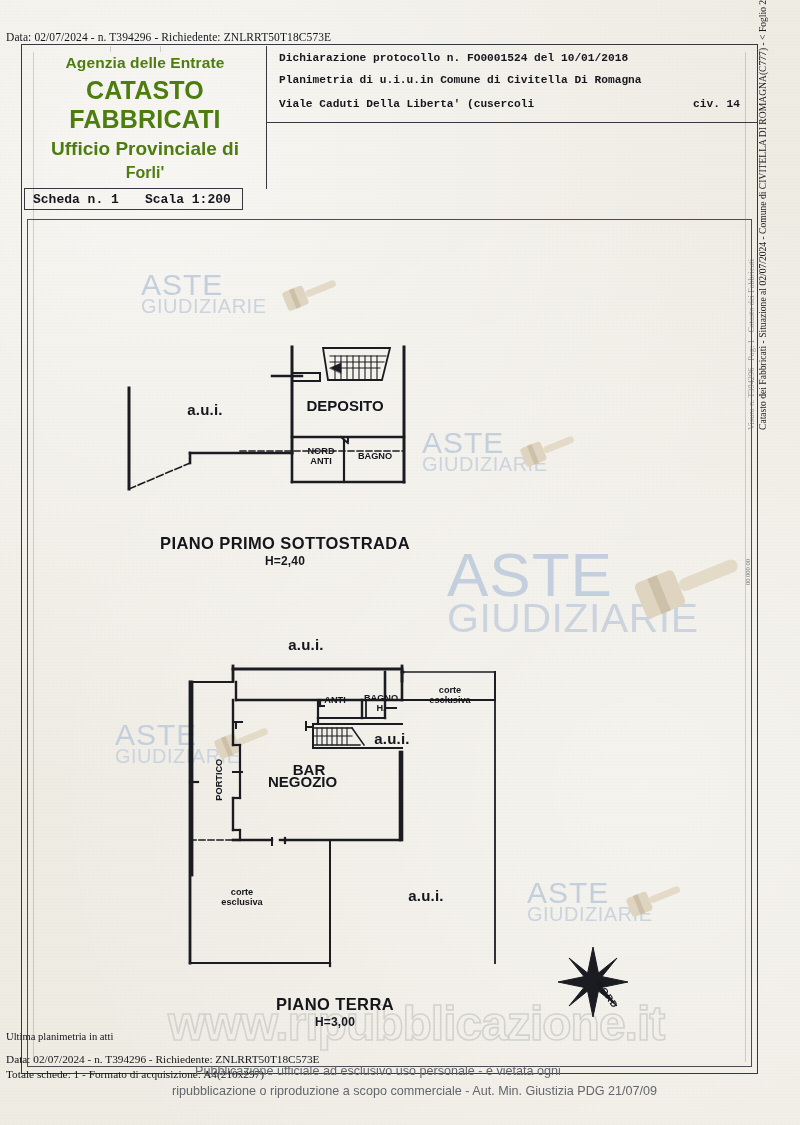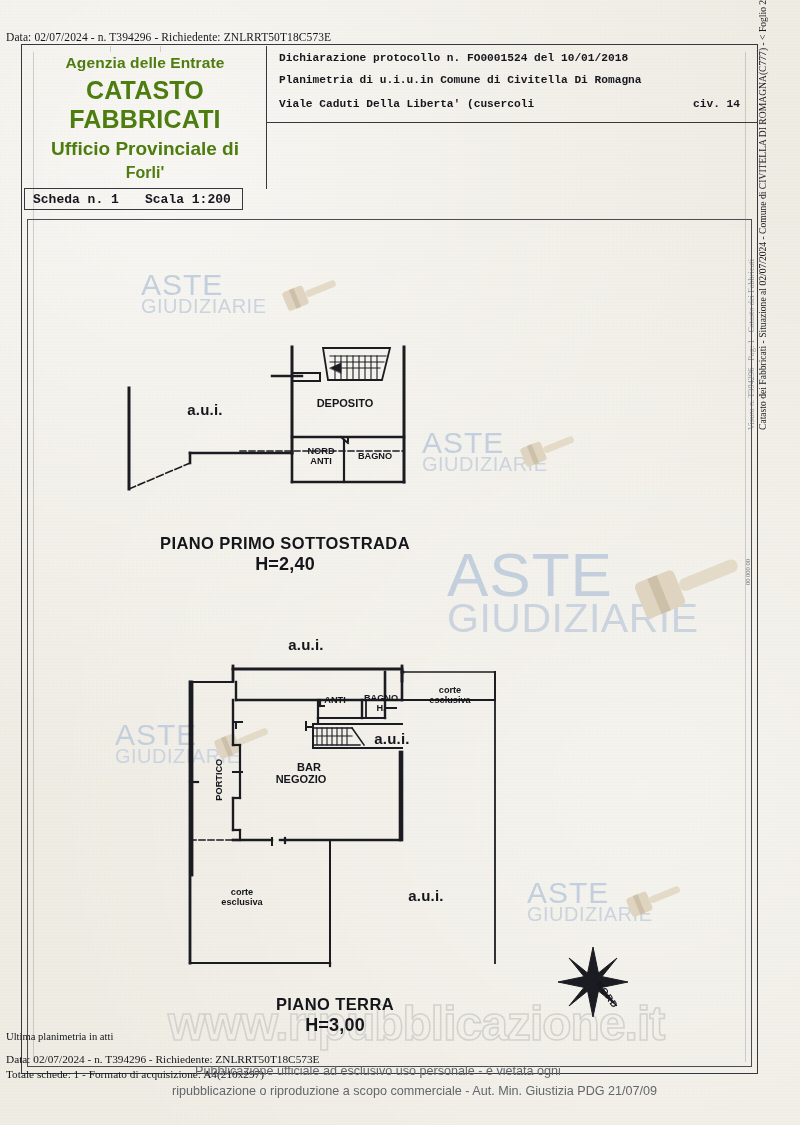--- a/index.html
+++ b/index.html
@@ -125,30 +125,30 @@
 
   
   #plans { position:absolute; left:0; top:0; width:800px; height:1125px; pointer-events:none; }
 
   .plan-label {
     position:absolute;
     font-family:"Liberation Sans", sans-serif;
     color:#14161c; text-align:center; white-space:nowrap;
   }
   .plan-title { font-size:16.5px; font-weight:600; letter-spacing:.4px; }
-  .plan-h     { font-size:18px; font-weight:600; letter-spacing:.2px; }
+  .plan-h     { font-size:12px; font-weight:600; letter-spacing:.2px; }
 
   .rm {
     position:absolute;
     font-family:"Liberation Sans", sans-serif;
     color:#14161c; font-weight:bold; text-align:center;
     white-space:nowrap; line-height:1.02;
   }
   .rm.sm  { font-size:9.2px; }
-  .rm.md  { font-size:11px; }
+  .rm.md  { font-size:15px; }
   .rm.aui { font-size:15px; font-weight:bold; letter-spacing:.2px; }
   .rm.vert { transform-origin:center center; }
 
   
   .wm { position:absolute; pointer-events:none; user-select:none; }
   .wm-aste { font-family:"Liberation Sans", sans-serif; color:#c3cfdd; line-height:.86; }
   .wm-aste .a1 { letter-spacing:1px; display:block; }
   .wm-aste .a2 { letter-spacing:.5px; display:block; color:#cbd4de; }
   .gavel { position:absolute; }
 

